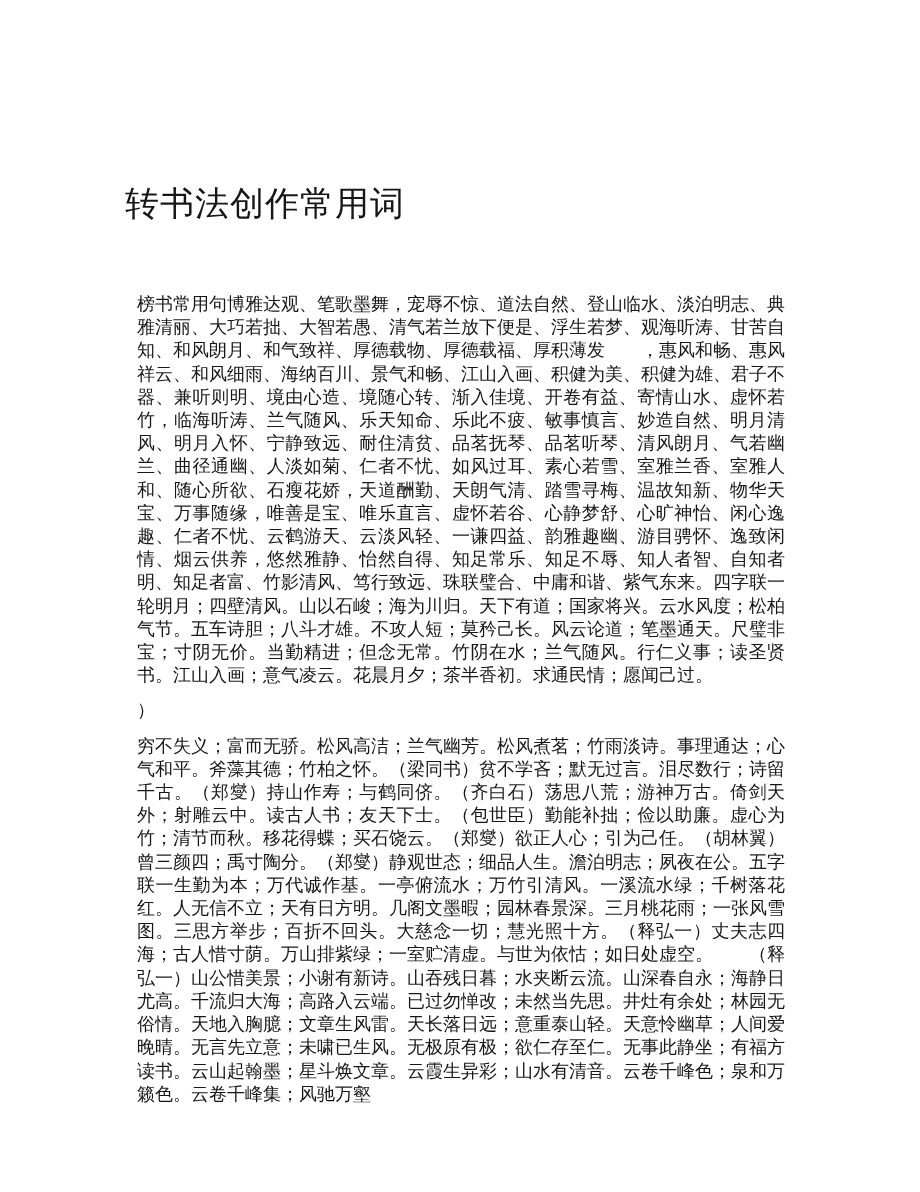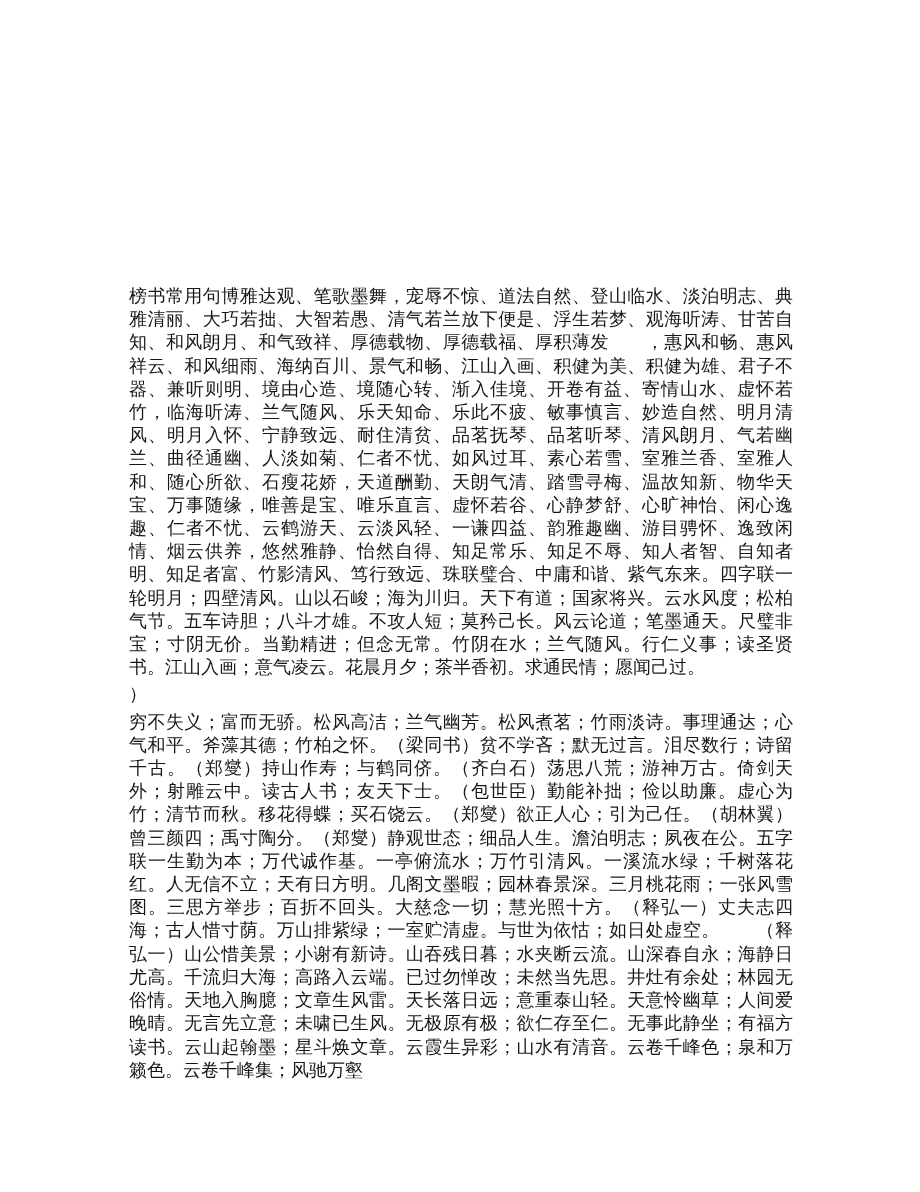--- a/index.html
+++ b/index.html
@@ -35,35 +35,36 @@
     left: 125px;
     top: 281px;
     width: 672px;
     font-size: 18px;
     line-height: 23.2px;
     text-align: justify;
     text-justify: inter-ideograph;
     word-break: break-all;
   }
   .para {
-    margin: 4px;
+    margin: 12px;
     padding: 0;
   }
   .attr-line {
     text-align: right;
   }
   .close-line {
     text-align: left;
   }
 </style>
 </head>
 <body>
 
 <div class="page">
 
+  <h1 class="doc-title">转书法创作常用词</h1>
 
   <div class="text-column">
 
     <div class="para">榜书常用句博雅达观、笔歌墨舞，宠辱不惊、道法自然、登山临水、淡泊明志、典雅清丽、大巧若拙、大智若愚、清气若兰放下便是、浮生若梦、观海听涛、甘苦自知、和风朗月、和气致祥、厚德载物、厚德载福、厚积薄发　　，惠风和畅、惠风祥云、和风细雨、海纳百川、景气和畅、江山入画、积健为美、积健为雄、君子不器、兼听则明、境由心造、境随心转、渐入佳境、开卷有益、寄情山水、虚怀若竹，临海听涛、兰气随风、乐天知命、乐此不疲、敏事慎言、妙造自然、明月清风、明月入怀、宁静致远、耐住清贫、品茗抚琴、品茗听琴、清风朗月、气若幽兰、曲径通幽、人淡如菊、仁者不忧、如风过耳、素心若雪、室雅兰香、室雅人和、随心所欲、石瘦花娇，天道酬勤、天朗气清、踏雪寻梅、温故知新、物华天宝、万事随缘，唯善是宝、唯乐直言、虚怀若谷、心静梦舒、心旷神怡、闲心逸趣、仁者不忧、云鹤游天、云淡风轻、一谦四益、韵雅趣幽、游目骋怀、逸致闲情、烟云供养，悠然雅静、怡然自得、知足常乐、知足不辱、知人者智、自知者明、知足者富、竹影清风、笃行致远、珠联璧合、中庸和谐、紫气东来。四字联一轮明月；四壁清风。山以石峻；海为川归。天下有道；国家将兴。云水风度；松柏气节。五车诗胆；八斗才雄。不攻人短；莫矜己长。风云论道；笔墨通天。尺璧非宝；寸阴无价。当勤精进；但念无常。竹阴在水；兰气随风。行仁义事；读圣贤书。江山入画；意气凌云。花晨月夕；茶半香初。求通民情；愿闻己过。</div>
 
 
     <div class="para close-line">）</div>
 
     <div class="para">穷不失义；富而无骄。松风高洁；兰气幽芳。松风煮茗；竹雨淡诗。事理通达；心气和平。斧藻其德；竹柏之怀。（梁同书）贫不学吝；默无过言。泪尽数行；诗留千古。（郑燮）持山作寿；与鹤同侪。（齐白石）荡思八荒；游神万古。倚剑天外；射雕云中。读古人书；友天下士。（包世臣）勤能补拙；俭以助廉。虚心为竹；清节而秋。移花得蝶；买石饶云。（郑燮）欲正人心；引为己任。（胡林翼）曾三颜四；禹寸陶分。（郑燮）静观世态；细品人生。澹泊明志；夙夜在公。五字联一生勤为本；万代诚作基。一亭俯流水；万竹引清风。一溪流水绿；千树落花红。人无信不立；天有日方明。几阁文墨暇；园林春景深。三月桃花雨；一张风雪图。三思方举步；百折不回头。大慈念一切；慧光照十方。（释弘一）丈夫志四海；古人惜寸荫。万山排紫绿；一室贮清虚。与世为依怙；如日处虚空。　　（释弘一）山公惜美景；小谢有新诗。山吞残日暮；水夹断云流。山深春自永；海静日尤高。千流归大海；高路入云端。已过勿惮改；未然当先思。井灶有余处；林园无俗情。天地入胸臆；文章生风雷。天长落日远；意重泰山轻。天意怜幽草；人间爱晚晴。无言先立意；未啸已生风。无极原有极；欲仁存至仁。无事此静坐；有福方读书。云山起翰墨；星斗焕文章。云霞生异彩；山水有清音。云卷千峰色；泉和万籁色。云卷千峰集；风驰万壑</div>
 

